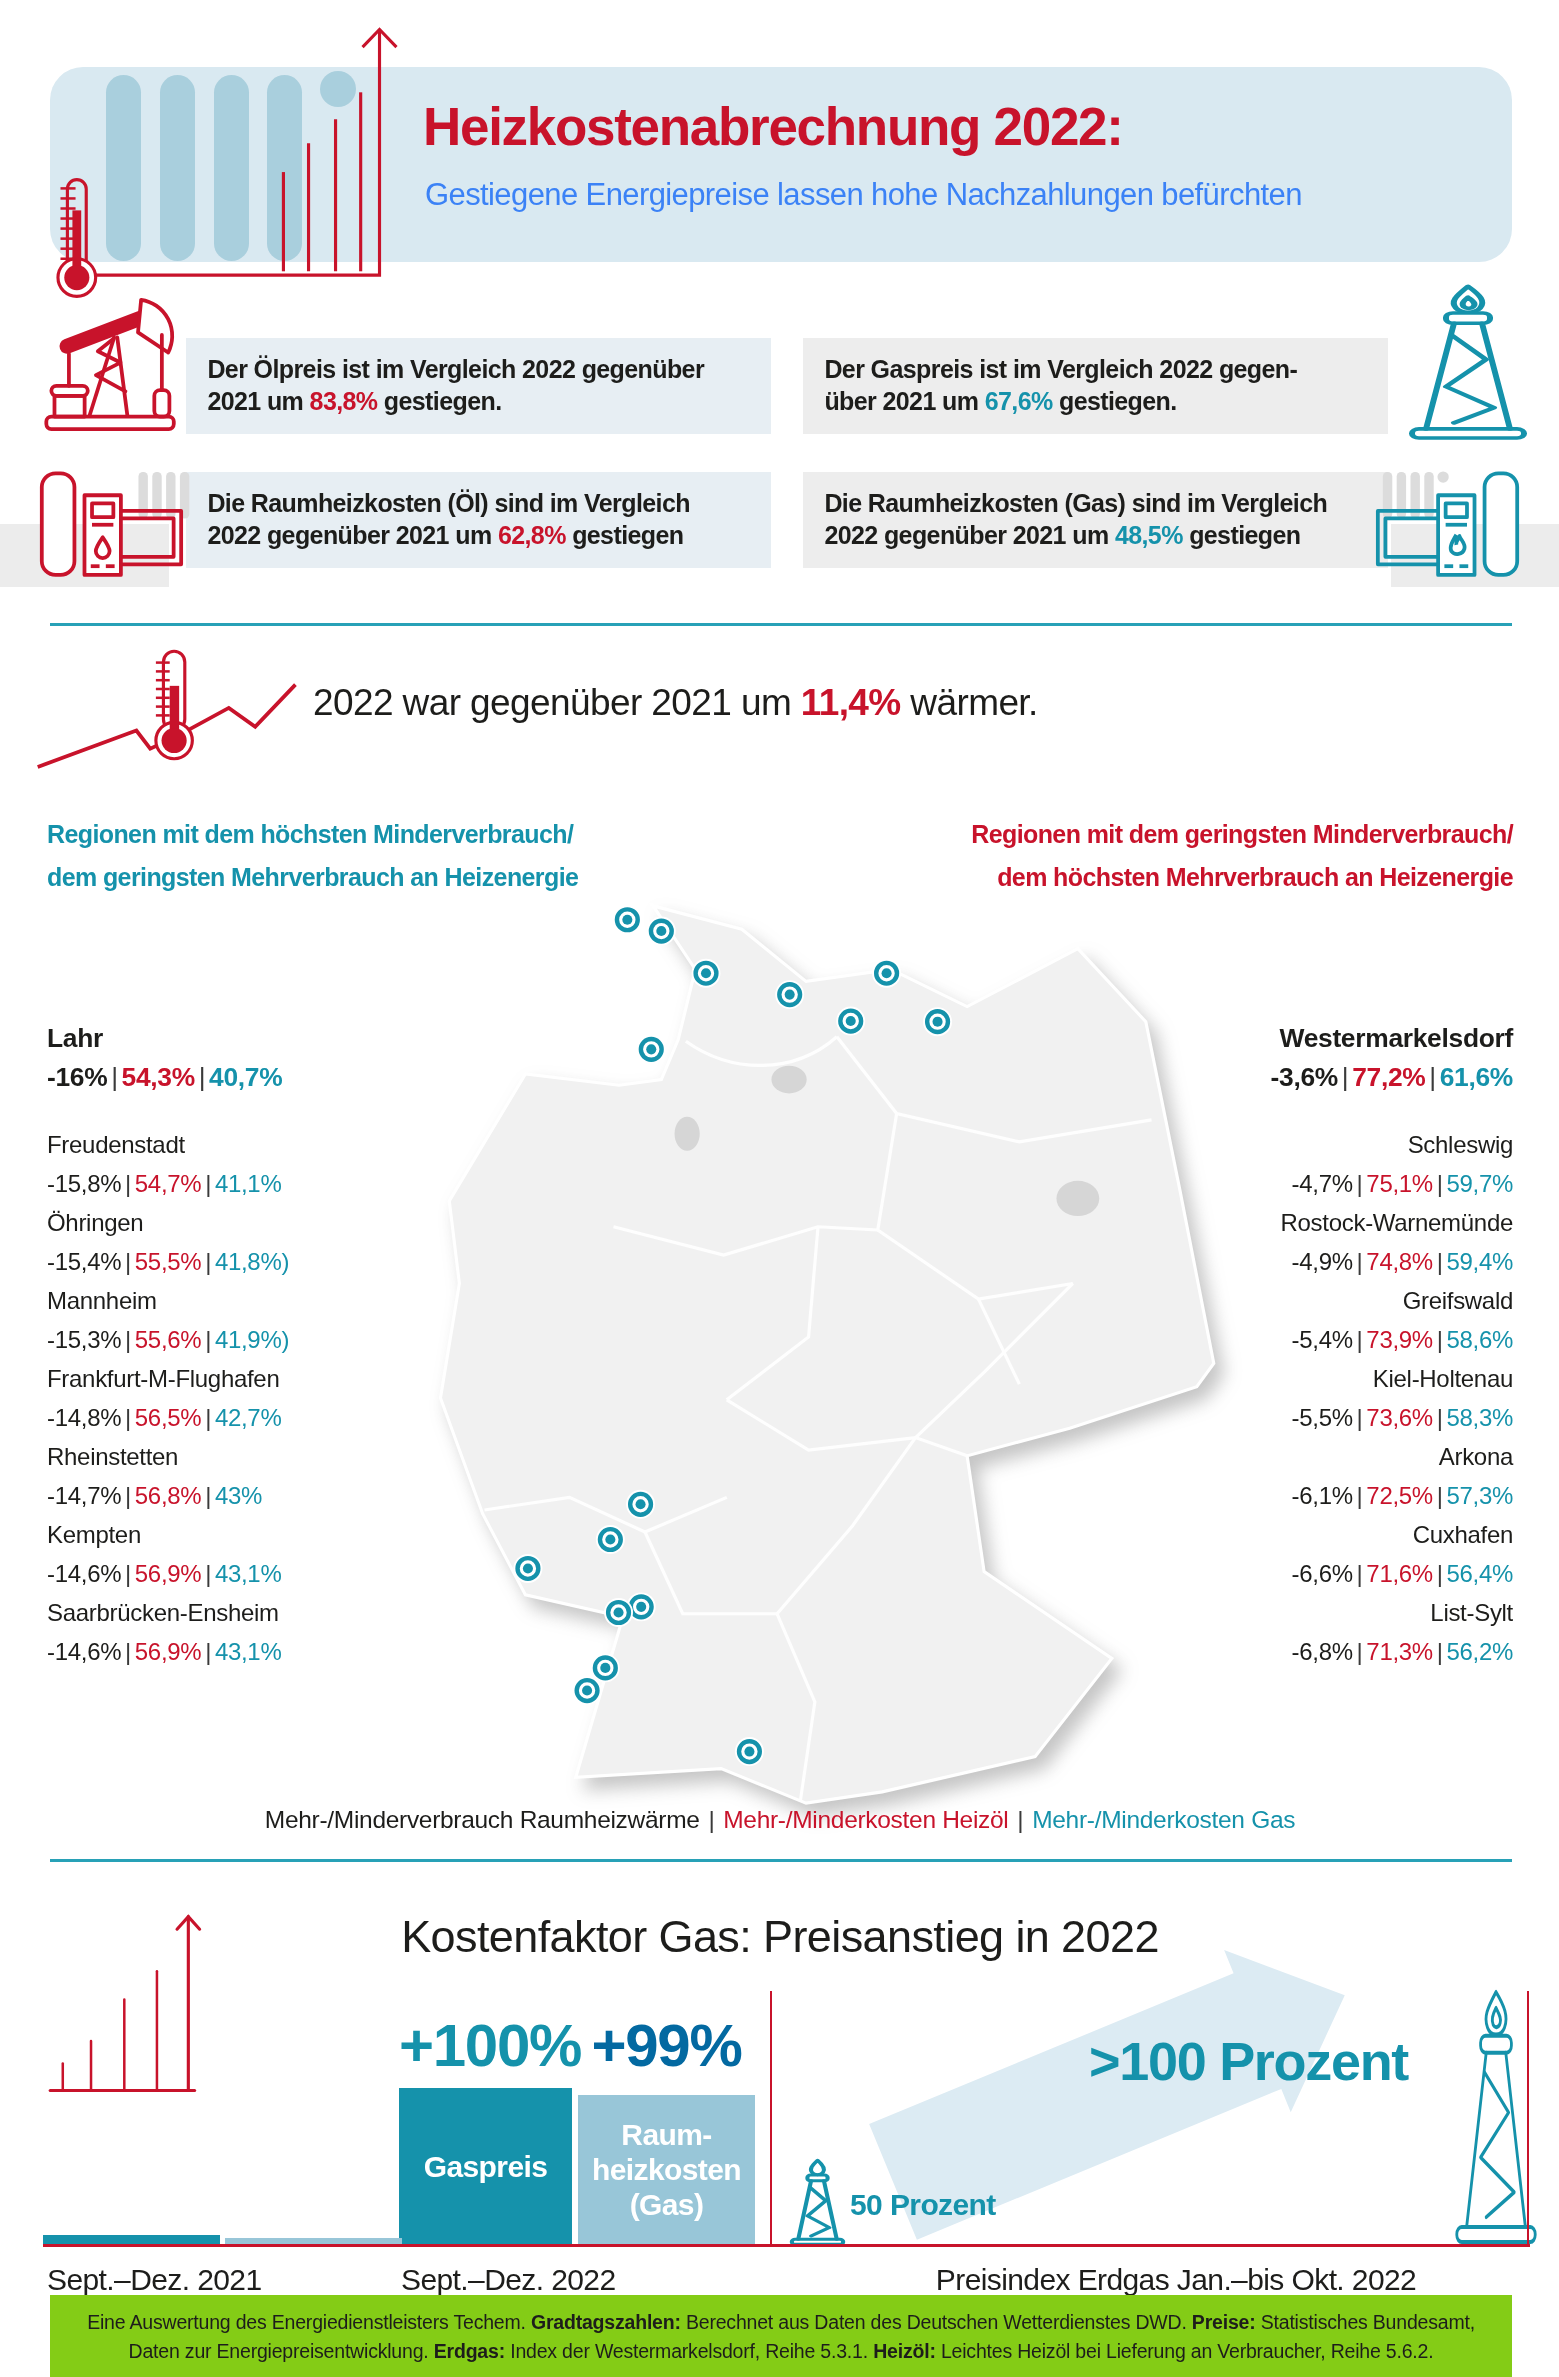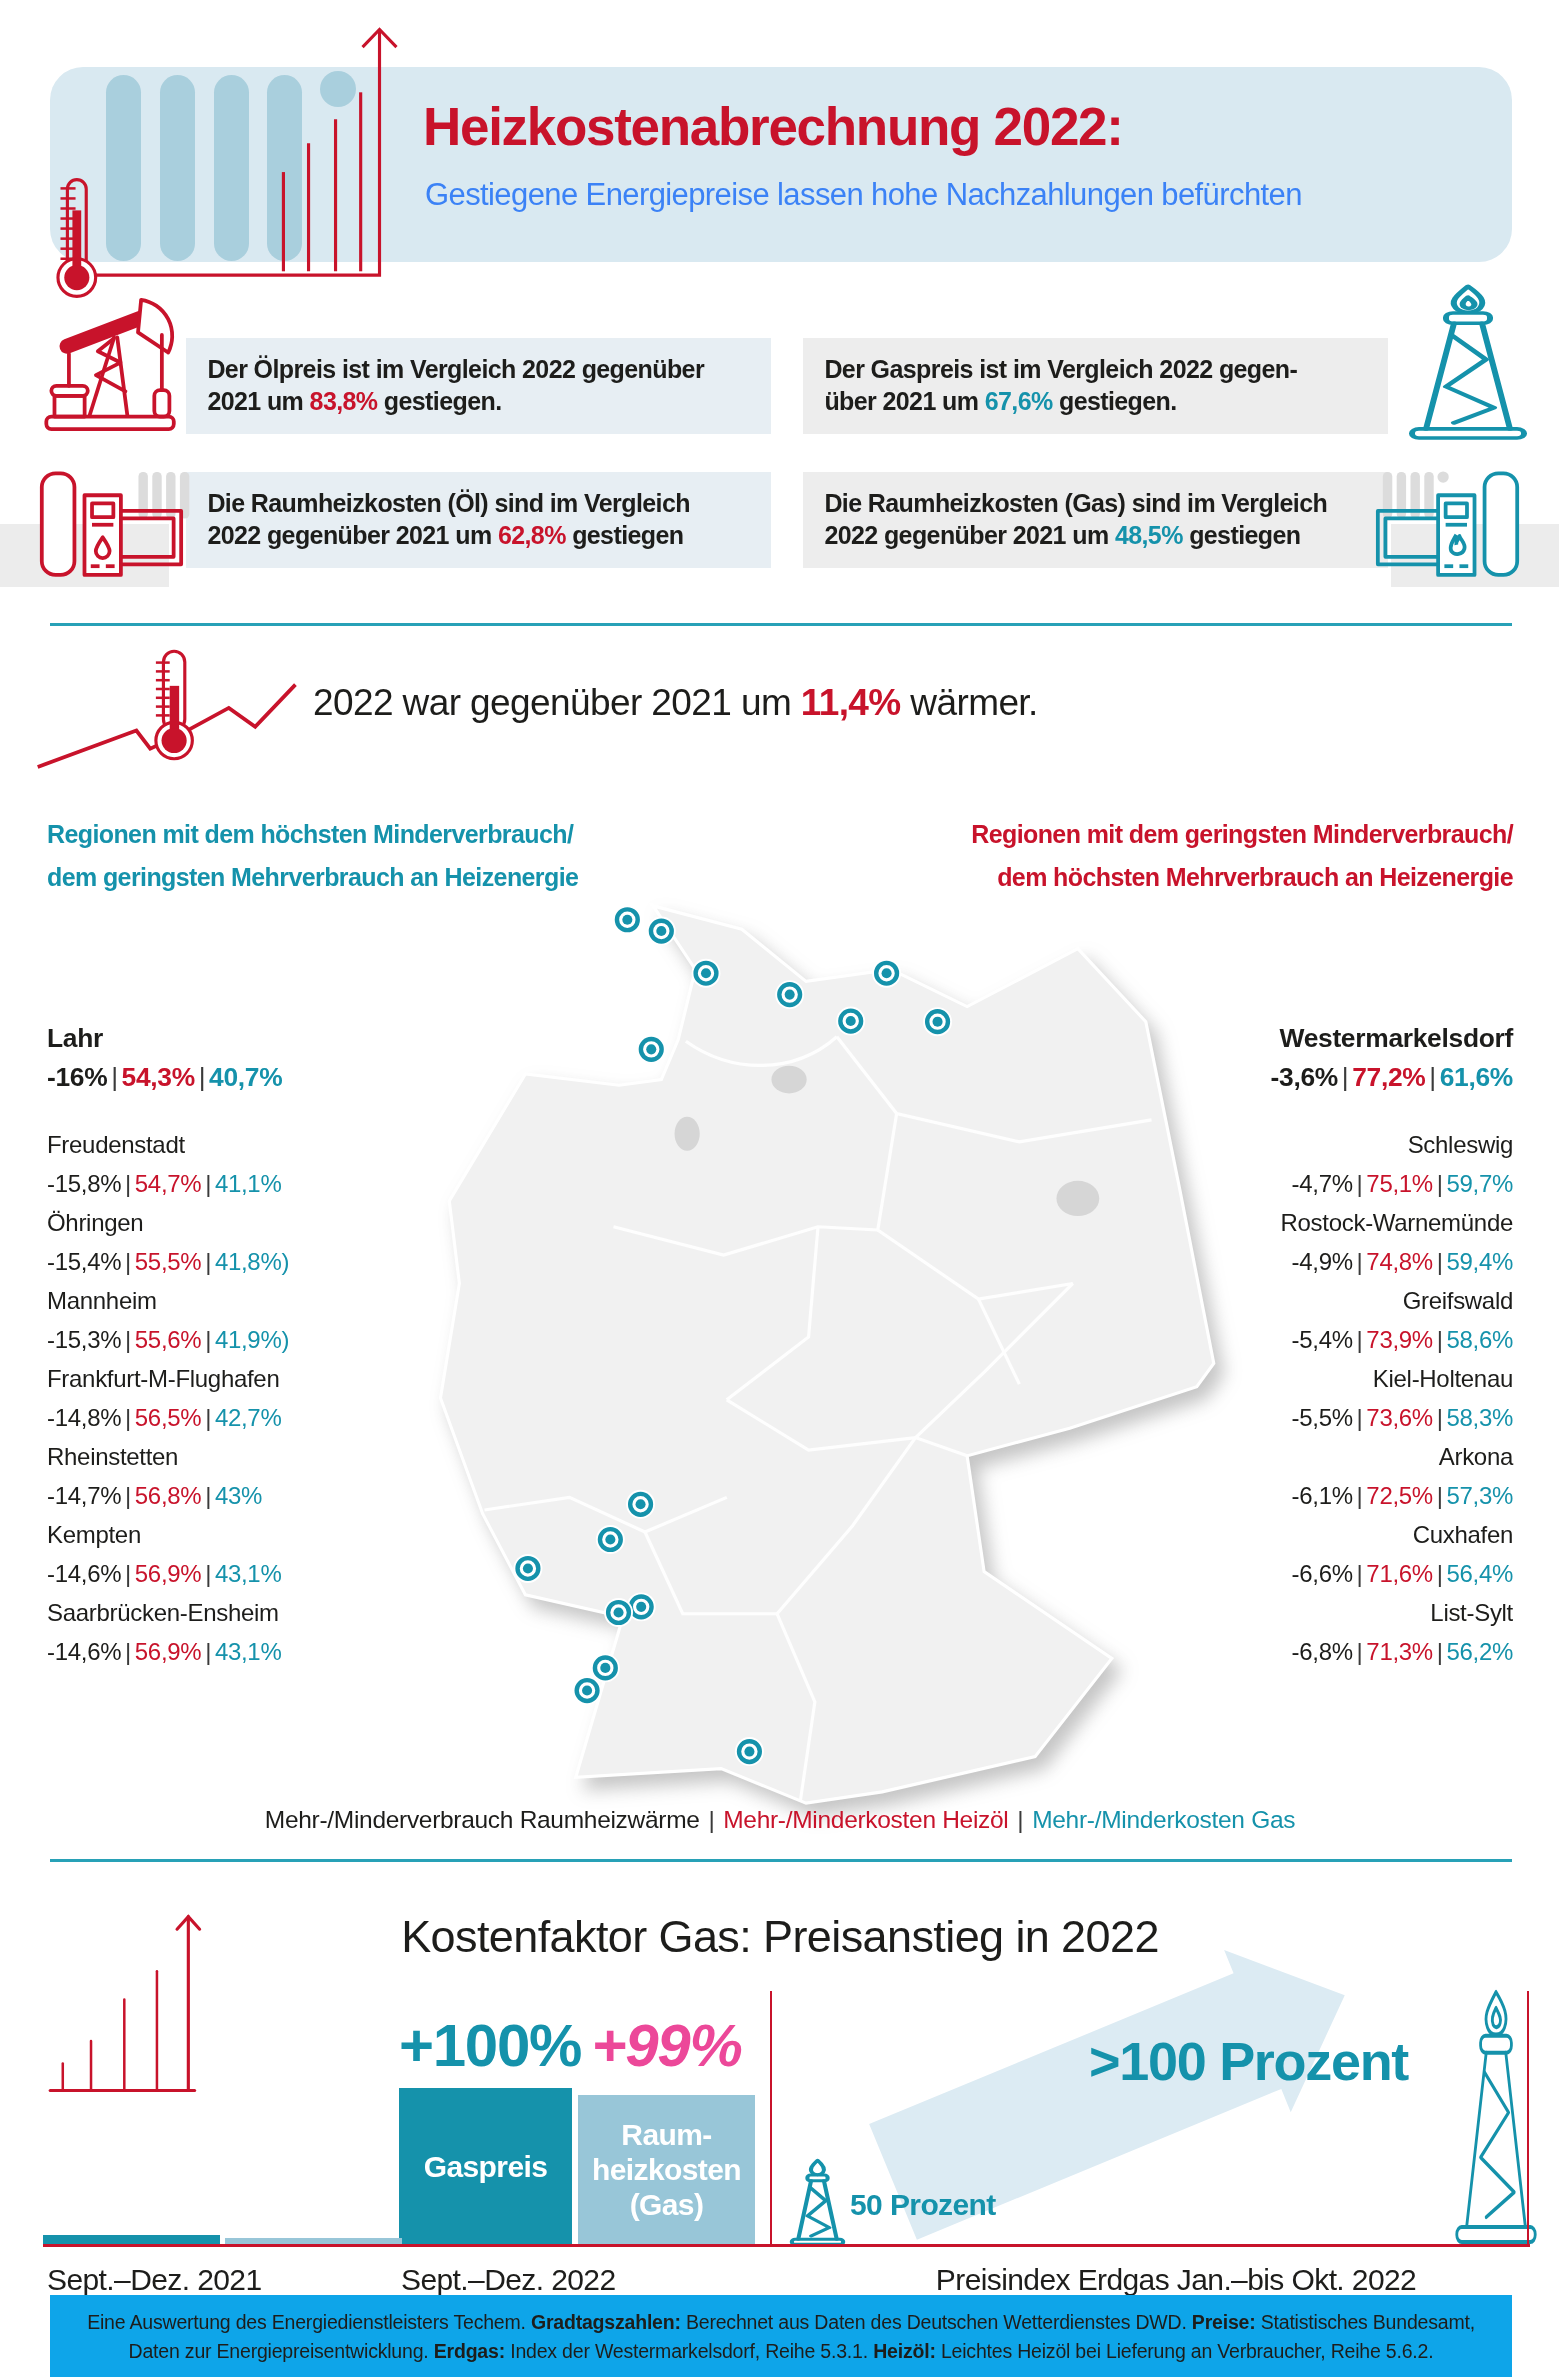--- a/index.html
+++ b/index.html
@@ -1,21 +1,21 @@
 <!DOCTYPE html>
 <html lang="de" style="font-size:10px"><head>
 <meta charset="utf-8">
 <style>
   html,body{margin:0;padding:0;background:#fff;}
   body{font-family:"Liberation Sans",sans-serif;color:#1d1d1b;}
   .page{position:relative;width:1560px;height:2377px;overflow:hidden;background:#fff;letter-spacing:-0.3px;}
   .abs{position:absolute;}
   .c-red{color:#c8132b;}
   .c-teal{color:#1592ab;}
-  .c-tealLight{color:#ec4899;font-style:italic;}
+  .c-tealLight{color:#0369a1;}
   .c-black{color:#1d1d1b;}
   .b{font-weight:700;}
   
   .hdr-box{left:50px;top:67px;width:1462px;height:195px;background:#d9e9f1;border-radius:33px;}
   .fin{top:75px;width:35px;height:186px;border-radius:17.6px;background:#a9cfdd;}
   .fin-circle{left:320px;top:71px;width:36px;height:36px;border-radius:50%;background:#a9cfdd;}
   .title{left:423px;top:96px;font-size:53px;font-weight:700;color:#c8132b;letter-spacing:-1.3px;}
   .subtitle{left:425px;top:177px;font-size:31px;font-weight:400;color:#3b82f6;letter-spacing:-0.6px;}
   
   .ibox{width:585px;height:96px;padding:15px 0 0 21.4px;box-sizing:border-box;font-size:25px;font-weight:700;line-height:32px;letter-spacing:-0.6px;}
@@ -39,21 +39,21 @@
   .plus{font-size:60px;font-weight:700;text-align:center;letter-spacing:-1.3px;}
   .bar{box-sizing:border-box;display:flex;align-items:center;justify-content:center;text-align:center;color:#fff;font-weight:700;font-size:30px;line-height:35px;white-space:pre-line;letter-spacing:-0.6px;}
   .bar-dark{background:#1592ab;}
   .bar-light{background:#98c6d8;}
   .thinbar-dark{background:#1592ab;}
   .thinbar-light{background:#98c6d8;}
   .redline{background:#c8132b;}
   .xlabel{font-size:30px;font-weight:400;letter-spacing:-0.6px;}
   .big-teal{font-size:54px;font-weight:700;color:#1592ab;letter-spacing:-1.3px;}
   .small-teal{font-size:30px;font-weight:700;color:#1592ab;letter-spacing:-0.6px;}
-  .footer-box{left:50px;top:2295px;width:1462px;height:82px;background:#0ea5e9;text-align:center;font-size:19.5px;line-height:29px;letter-spacing:-0.2px;padding-top:12.6px;box-sizing:border-box;}
+  .footer-box{left:50px;top:2295px;width:1462px;height:82px;background:#84cc16;text-align:center;font-size:19.5px;line-height:29px;letter-spacing:-0.2px;padding-top:12.6px;box-sizing:border-box;}
   svg{display:block;overflow:visible;}
 </style>
 </head>
 <body>
 
 <div class="page">
 
   <div class="abs hdr-box"></div>
   <div class="abs fin" style="left:106px"></div>
   <div class="abs fin" style="left:160px"></div>

